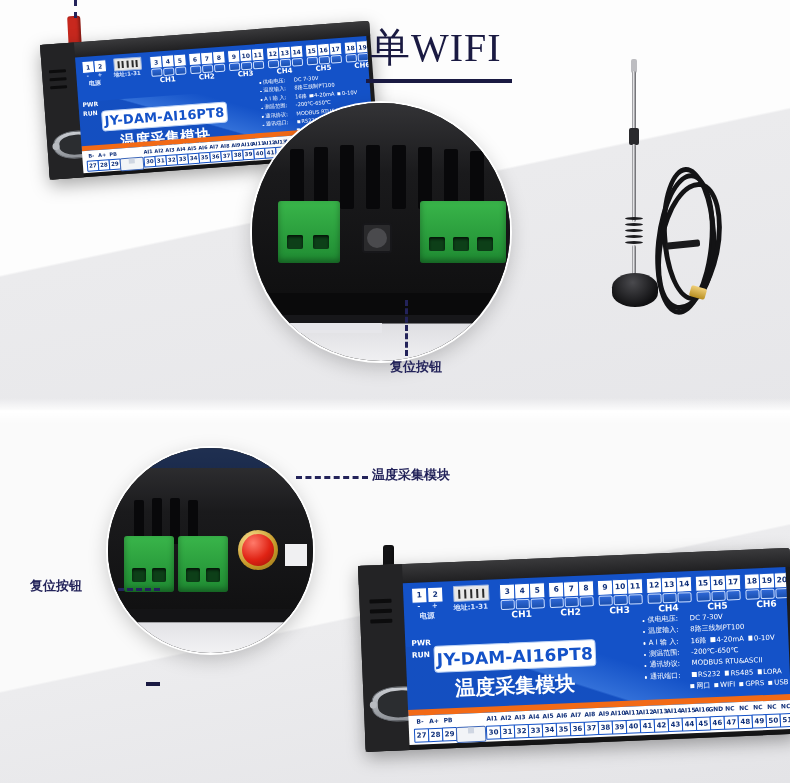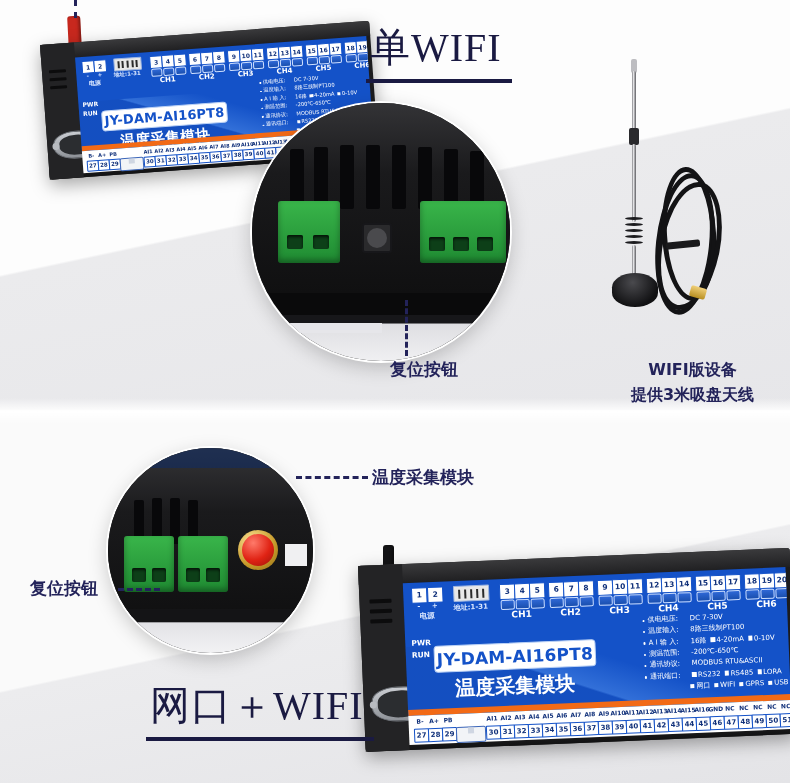--- a/index.html
+++ b/index.html
@@ -25,21 +25,21 @@
   }
 
   
   .heading{position:absolute;color:#1a1a42;font-size:40px;letter-spacing:1px;
     font-family:"Liberation Serif","DejaVu Serif",serif;white-space:nowrap;}
   .heading .rule{position:absolute;left:-4px;right:-10px;bottom:-8px;height:4px;background:#1a1a42;}
   #h-top{left:370px;top:20px;}
   #h-bot{left:150px;top:678px;}
 
   
-  .anno{position:absolute;color:#23235a;font-size:17px;white-space:nowrap;
+  .anno{position:absolute;color:#23235a;font-size:13px;white-space:nowrap;
     font-family:"DejaVu Sans","Liberation Sans",sans-serif;font-weight:600;}
   .caption{position:absolute;color:#23235a;font-size:16px;text-align:center;line-height:1.55;
     font-family:"DejaVu Sans","Liberation Sans",sans-serif;font-weight:700;white-space:nowrap;}
 
   .lead-v{position:absolute;border-left:3px dashed #23235a;}
   .lead-h{position:absolute;border-top:3px dashed #23235a;}
 
   
   .device{position:absolute;}
   .dev-body{position:absolute;inset:0;background:#1c1c1e;border-radius:3px;
@@ -401,24 +401,20 @@
     <div class="ant-rod" style="left:32px;top:190px;width:4px;height:32px;"></div>
     <div class="ant-base" style="left:12px;top:218px;width:46px;height:34px;"></div>
 
     <div class="cable-loop" style="left:56px;top:118px;width:48px;height:132px;transform:rotate(6deg);"></div>
     <div class="cable-loop" style="left:62px;top:112px;width:44px;height:124px;transform:rotate(-3deg);"></div>
     <div class="cable-loop" style="left:58px;top:126px;width:52px;height:120px;transform:rotate(11deg);"></div>
     <div class="cable-tie" style="left:66px;top:186px;width:34px;height:7px;transform:rotate(-6deg);"></div>
     <div class="cable-sma" style="left:90px;top:232px;width:16px;height:11px;transform:rotate(16deg);"></div>
   </div>
 
-  <div class="caption" style="left:600px;top:358px;width:185px;">
-    <div>WIFI版设备</div>
-    <div>提供3米吸盘天线</div>
-  </div>
 
   <div class="lens" style="left:108px;top:448px;width:205px;height:205px;">
     <div class="lens-inner">
       <div class="gcase" style="left:-10px;top:-6px;right:-10px;height:175px;"></div>
       <div style="position:absolute;left:-10px;top:-6px;right:-10px;height:26px;background:#0f2b66;opacity:.55;"></div>
       <div class="gslot" style="left:26px;top:52px;width:10px;height:44px;"></div>
       <div class="gslot" style="left:44px;top:50px;width:10px;height:46px;"></div>
       <div class="gslot" style="left:62px;top:50px;width:10px;height:46px;"></div>
       <div class="gslot" style="left:80px;top:52px;width:10px;height:44px;"></div>
 
@@ -646,17 +642,16 @@
           <div class="term" style="left: 343px; top: 13px; width: 13px; height: 12px; font-size: 7px;">49</div>
           <div class="tlabel" style="left: 356px; top: 2px; width: 15px; color: rgb(17, 49, 122); font-size: 6px;">NC</div>
           <div class="term" style="left: 357px; top: 13px; width: 13px; height: 12px; font-size: 7px;">50</div>
           <div class="tlabel" style="left: 370px; top: 2px; width: 15px; color: rgb(17, 49, 122); font-size: 6px;">NC</div>
           <div class="term" style="left: 371px; top: 13px; width: 13px; height: 12px; font-size: 7px;">51</div>
         </div>
     </div>
   </div>
 
   <div class="heading" id="h-bot">
-    <span>网口＋WIFI</span>
     <span class="rule"></span>
   </div>
 
 </div>
 
 </body></html>

